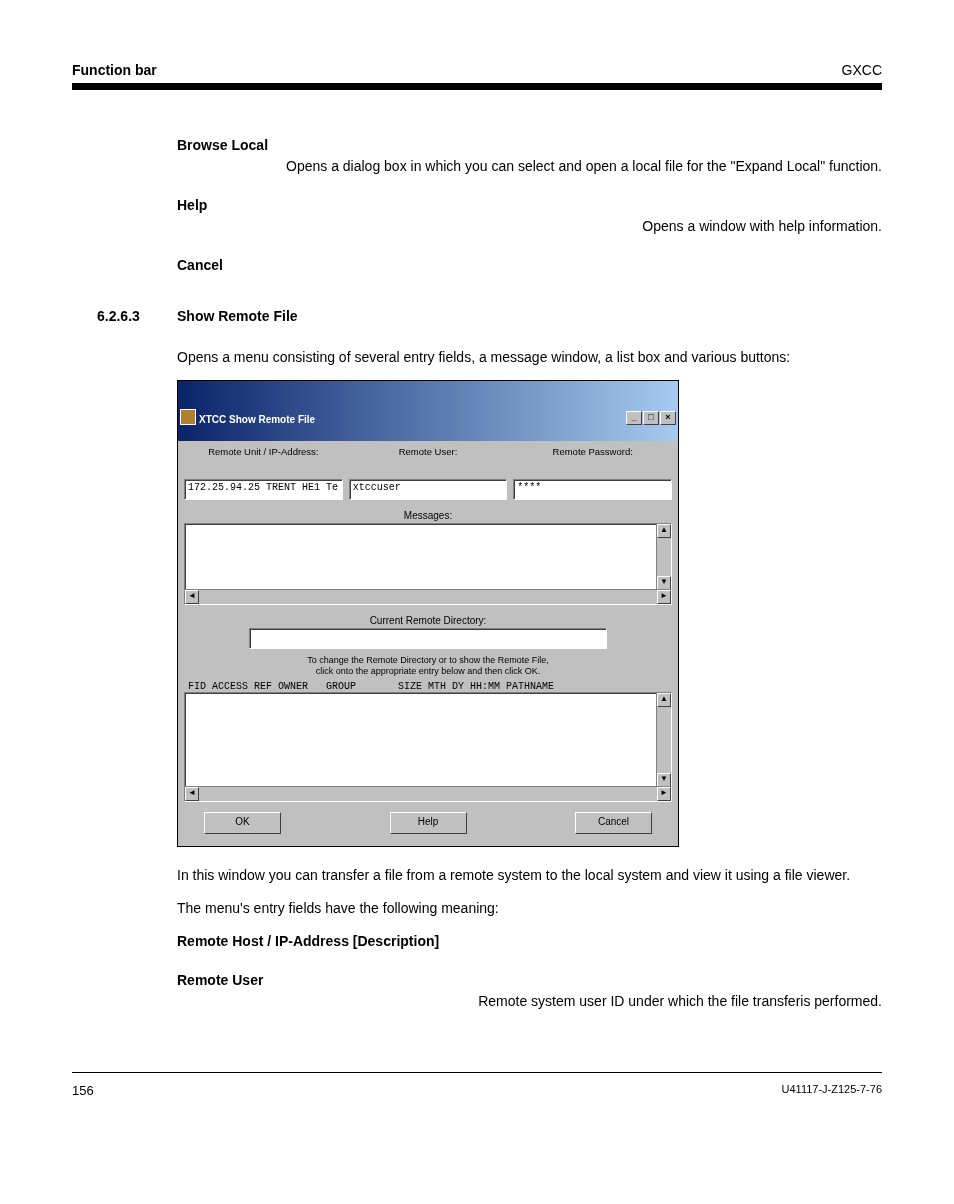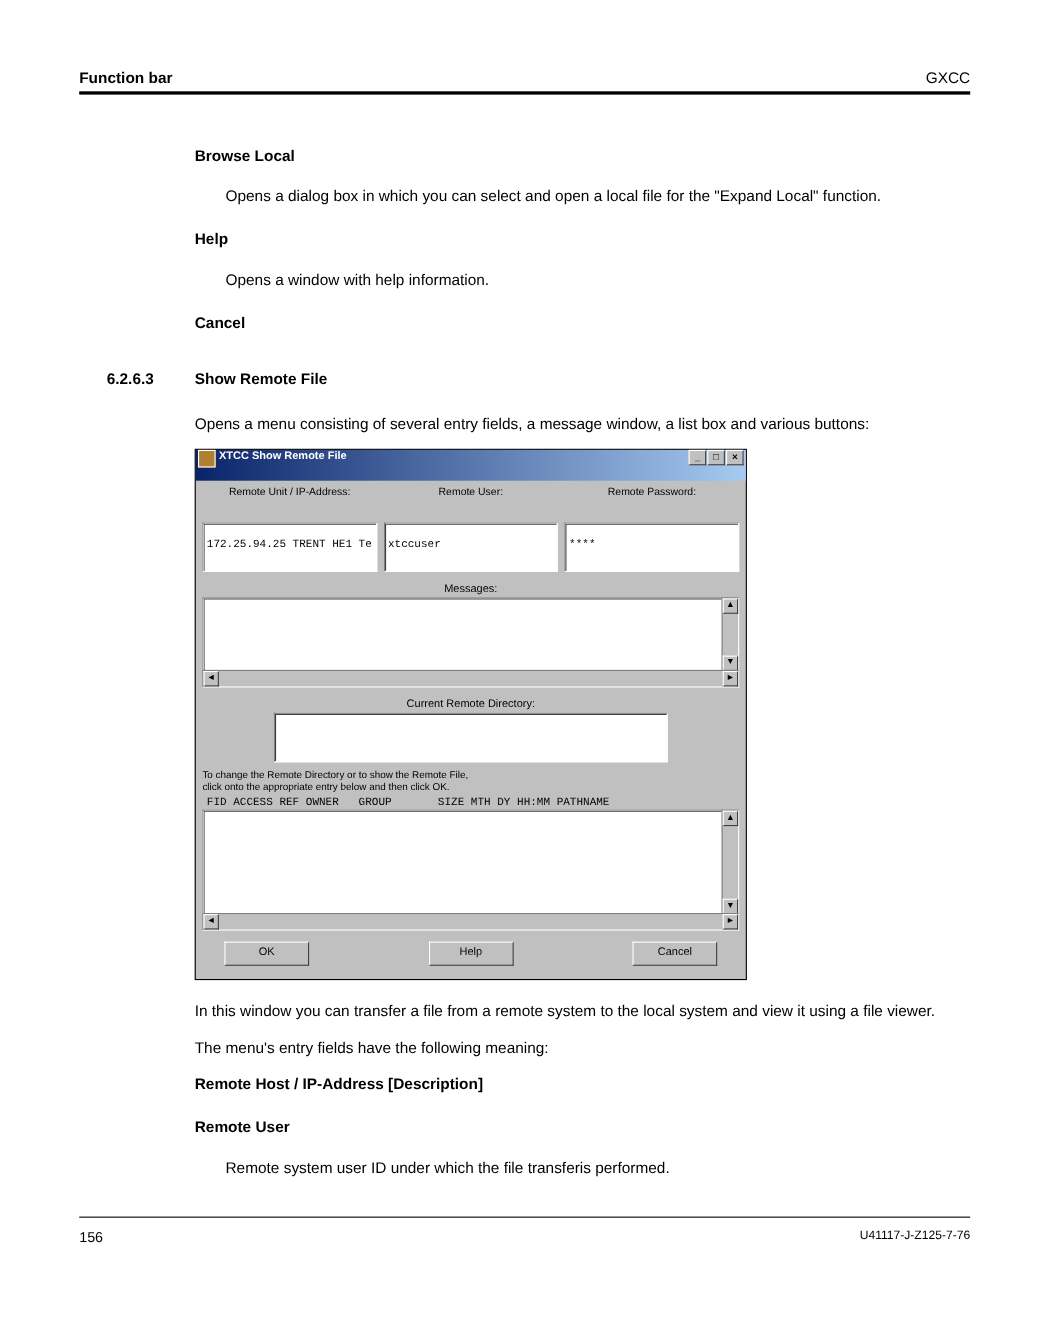--- a/index.html
+++ b/index.html
@@ -8,51 +8,52 @@
       padding: 60px 72px;
       font-size: 14px;
       line-height: 1.5;
       color: #000;
       width: 954px;
       box-sizing: border-box;
     }
     .page-header {
       display: flex;
       justify-content: space-between;
-      border-bottom: 3px solid #000000;
+      border-bottom: 7px solid #000000;
       padding-bottom: 2px;
       margin-bottom: 45px;
     }
     .page-header .left {
       font-weight: bold;
     }
     .page-footer {
       display: flex;
       justify-content: space-between;
       border-top: 1px solid #000;
       padding-top: 8px;
-      margin-top: 34px;
+      margin-top: 60px;
       font-size: 13px;
       gap: 26px;
     }
     .page-footer .right {
       font-size: 11px;
     }
     .content {
       margin-left: 105px;
     }
     .dl-item {
       margin-bottom: 18px;
     }
     .dl-term {
       margin: 0;
       font-weight: bold;
     }
     .dl-desc {
-      margin: 16px 0 0 28px;
+      margin: 0 0 0 28px;
+      text-align: right;
     }
     .section-heading {
       font-weight: bold;
       display: flex;
       margin: 30px 0 20px -80px;
     }
     .section-num {
       display: inline-block;
       width: 80px;
     }
@@ -69,23 +70,23 @@
       border: 1px solid #000;
       background: #c0c0c0;
       font-family: "MS Sans Serif", Tahoma, sans-serif;
       font-size: 10px;
       line-height: 1.1;
     }
     .titlebar {
       background: linear-gradient(to right, #0a246a, #a6caf0);
       color: #fff;
       display: flex;
-      align-items: flex-start;
+      align-items: flex-end;
       height: 28px;
-      padding: 0 2px;
+      padding: 16px 2px;
       font-weight: bold;
     }
     .titlebar .app-icon {
       width: 14px;
       height: 14px;
       background: #b08030;
       border: 1px solid #fff;
       margin-right: 3px;
     }
     .titlebar .title-text {
@@ -126,21 +127,21 @@
       margin-bottom: 2px;
     }
     .sunken-field {
       background: #fff;
       border-top: 1px solid #808080;
       border-left: 1px solid #808080;
       border-right: 1px solid #fff;
       border-bottom: 1px solid #fff;
       box-shadow: inset 1px 1px 0 #404040;
       height: 15px;
-      padding: 14px 3px;
+      padding: 2px 3px;
       font-family: "Courier New", monospace;
       font-size: 10px;
       overflow: hidden;
       white-space: nowrap;
     }
     .section-label {
       text-align: center;
       font-size: 10px;
       margin: 10px 0 2px 0;
     }
@@ -210,20 +211,21 @@
       text-align: center;
       line-height: 10px;
     }
     .columns-header {
       font-family: "Courier New", monospace;
       font-size: 10px;
       padding: 2px 4px 0 4px;
       white-space: pre;
     }
     .hint-text {
+      text-align: center;
       font-size: 9px;
       margin: 6px 0 2px 0;
       line-height: 1.2;
     }
     .rdir-field-row {
       display: flex;
       justify-content: center;
       margin-bottom: 2px;
     }
     .rdir-field {

